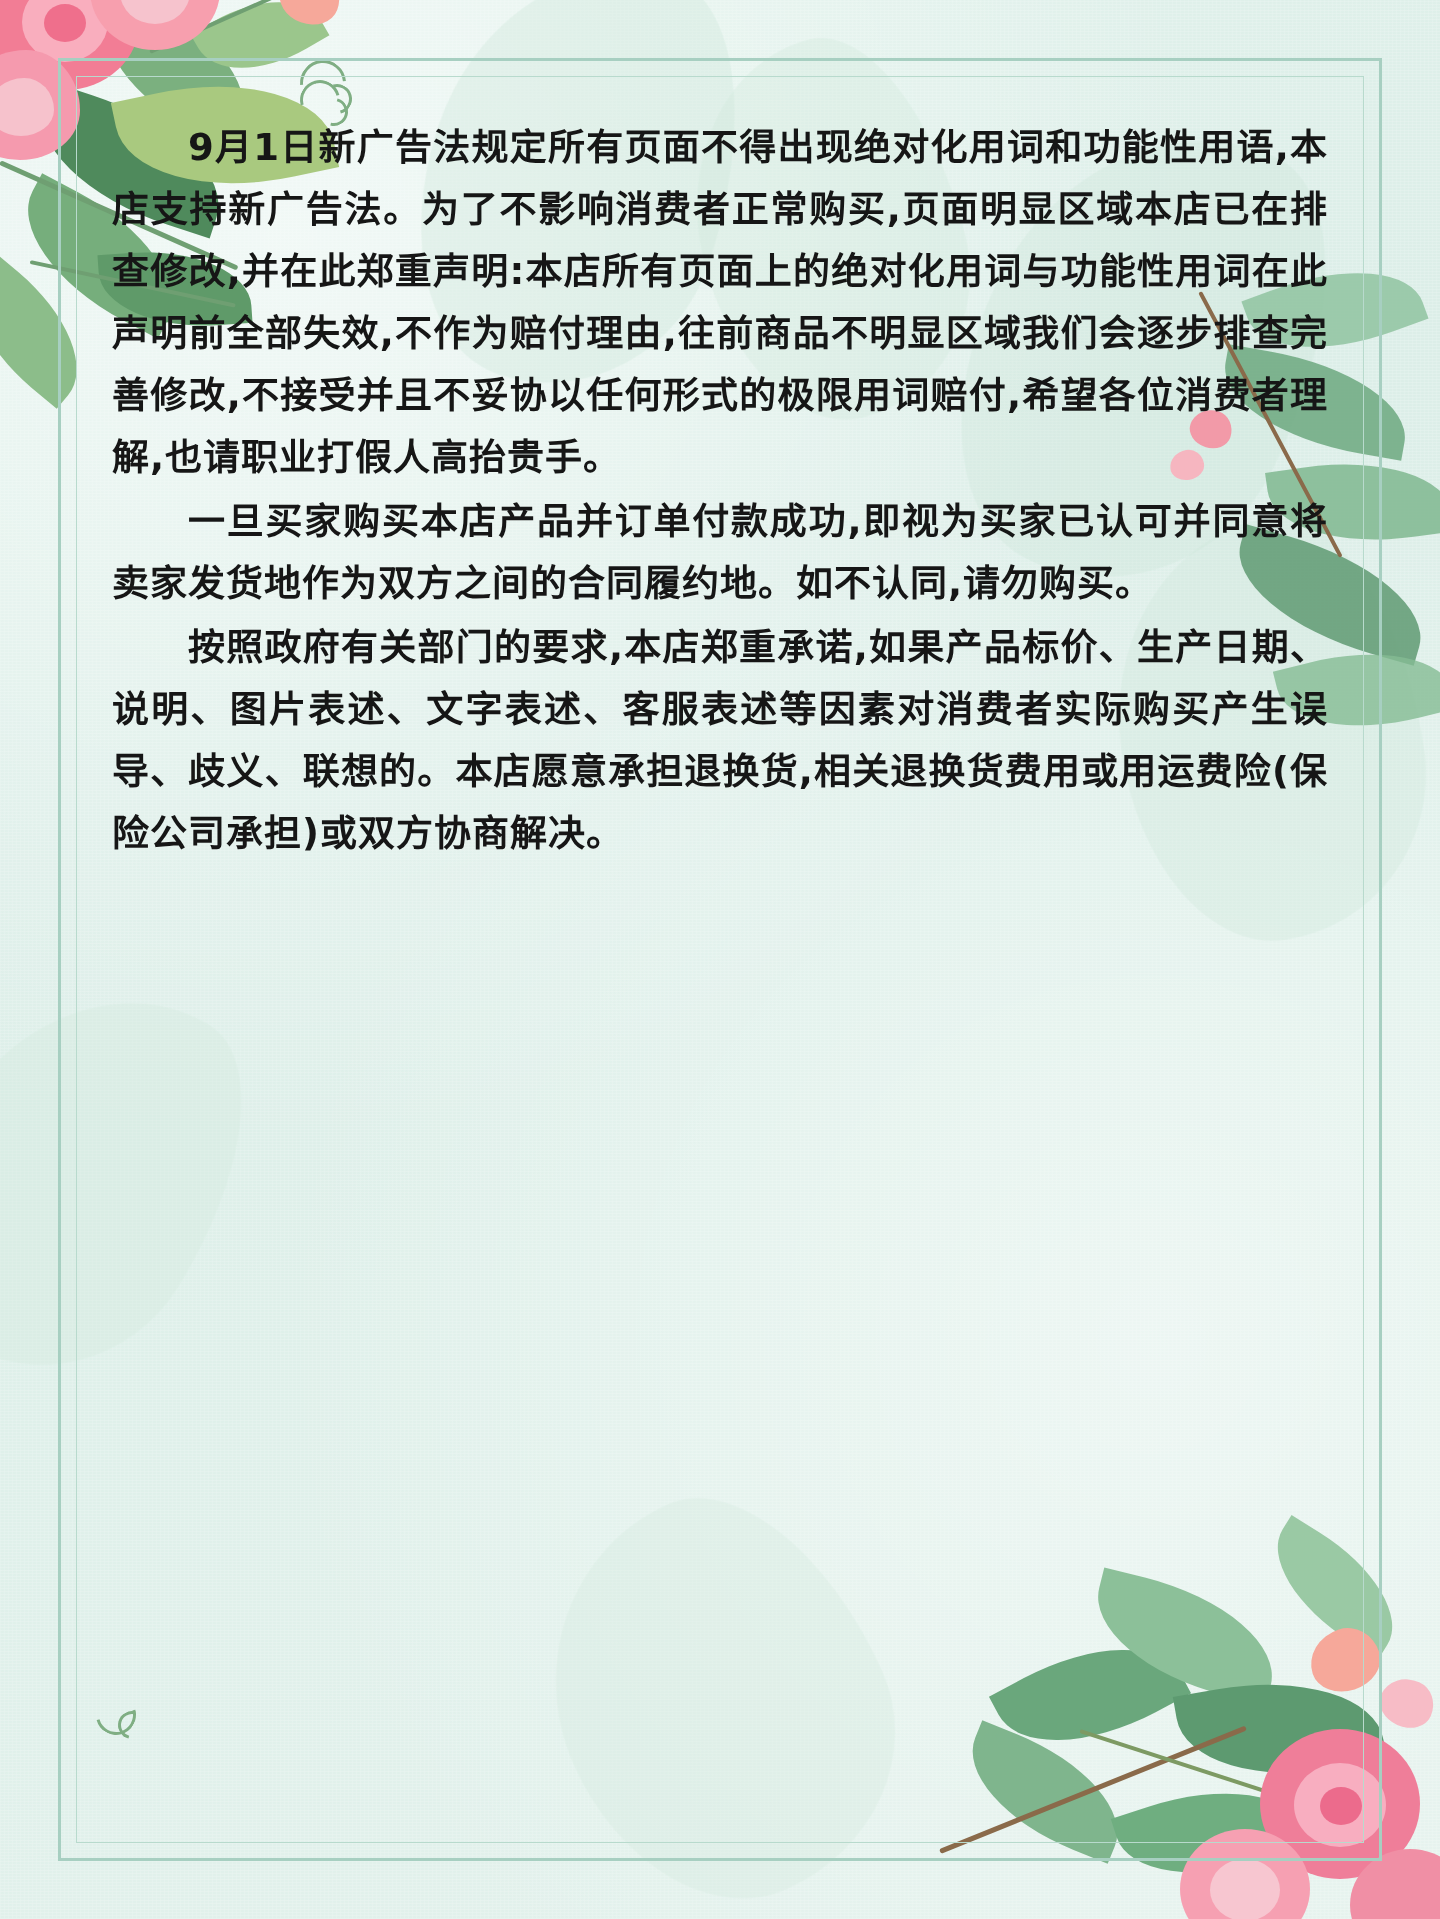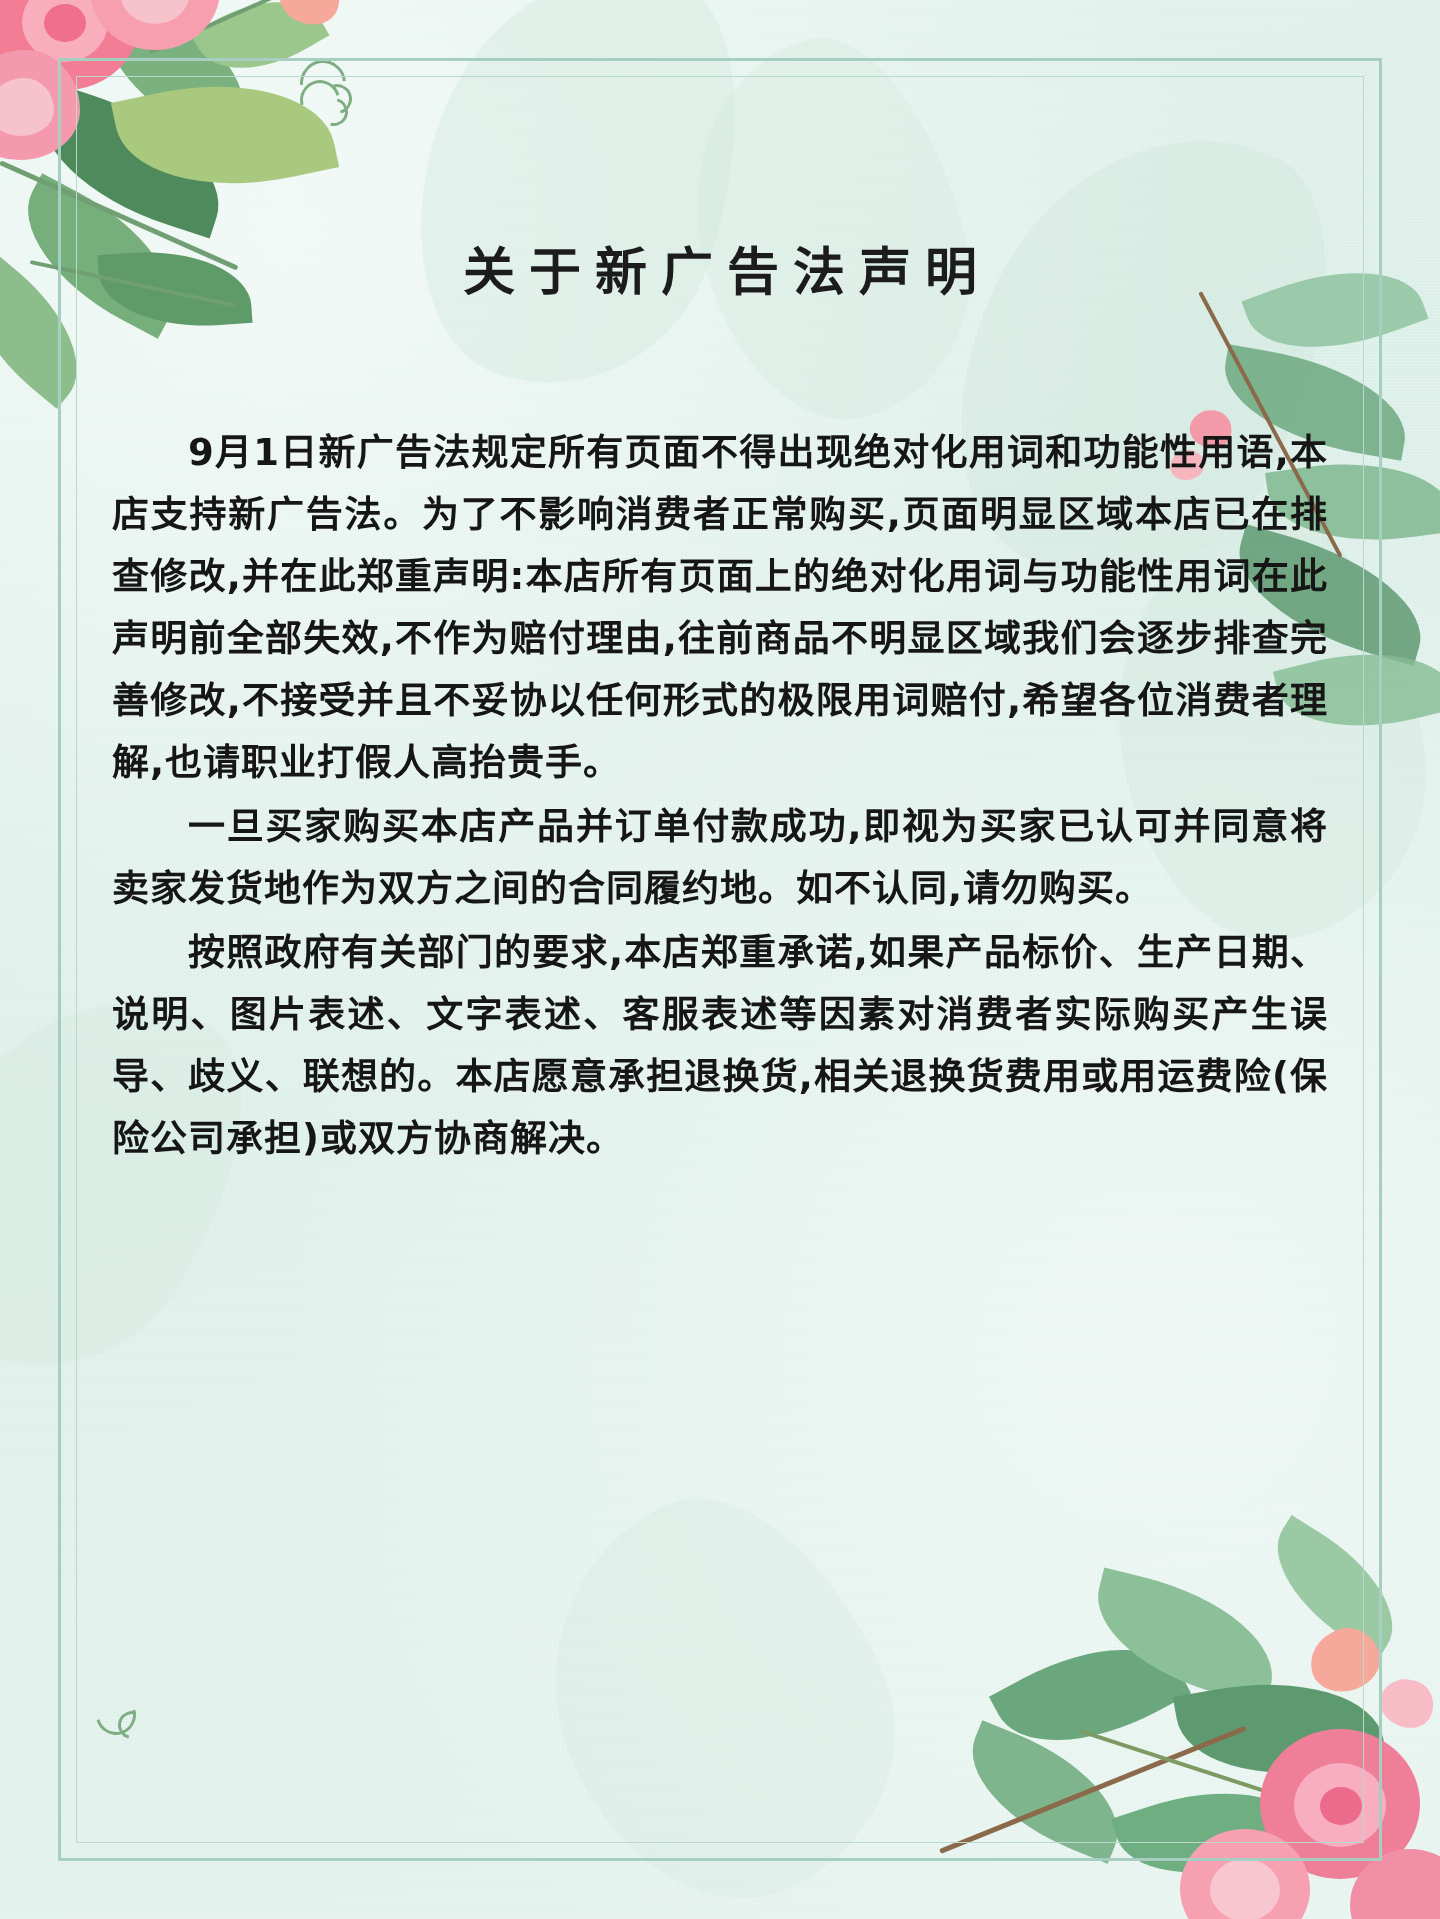--- a/index.html
+++ b/index.html
@@ -218,21 +218,20 @@
   </div>
   <div class="deco" style="left:90px; bottom:170px; width:70px; height:60px;">
     <div class="curl" style="left:6px; top:6px; width:34px; height:34px; transform:rotate(210deg);"></div>
     <div class="curl" style="left:28px; top:22px; width:22px; height:22px; transform:rotate(330deg);"></div>
   </div>
 
   <div class="frame-outer"></div>
   <div class="frame-inner"></div>
 
   <div class="content">
-    <h1 class="doc-title">关于新广告法声明</h1>
 
     <div class="body-text">
       <p>9月1日新广告法规定所有页面不得出现绝对化用词和功能性用语,本店支持新广告法。为了不影响消费者正常购买,页面明显区域本店已在排查修改,并在此郑重声明:本店所有页面上的绝对化用词与功能性用词在此声明前全部失效,不作为赔付理由,往前商品不明显区域我们会逐步排查完善修改,不接受并且不妥协以任何形式的极限用词赔付,希望各位消费者理解,也请职业打假人高抬贵手。</p>
       <p>一旦买家购买本店产品并订单付款成功,即视为买家已认可并同意将卖家发货地作为双方之间的合同履约地。如不认同,请勿购买。</p>
       <p>按照政府有关部门的要求,本店郑重承诺,如果产品标价、生产日期、说明、图片表述、文字表述、客服表述等因素对消费者实际购买产生误导、歧义、联想的。本店愿意承担退换货,相关退换货费用或用运费险(保险公司承担)或双方协商解决。</p>
     </div>
   </div>
 
 </div>
 

